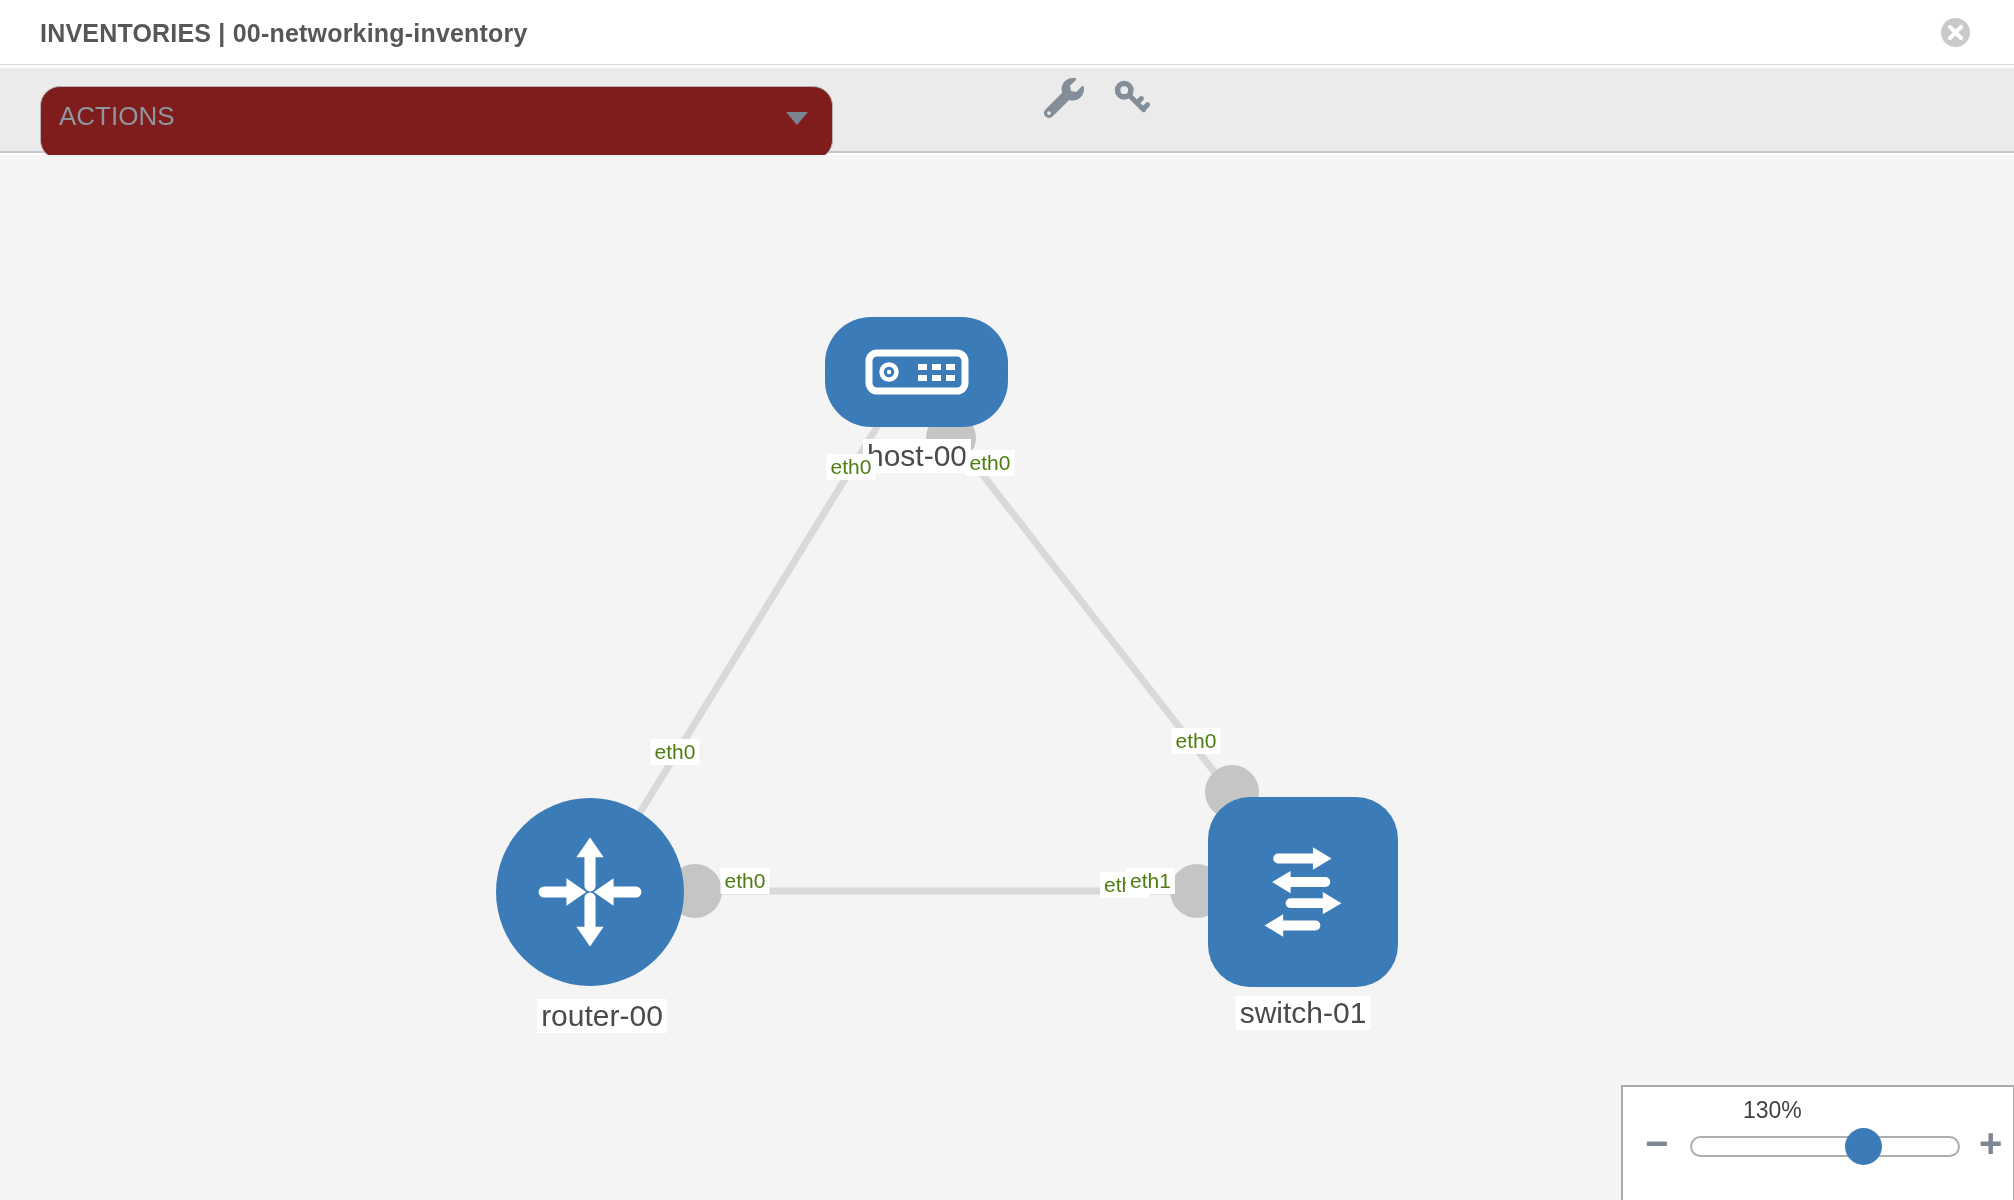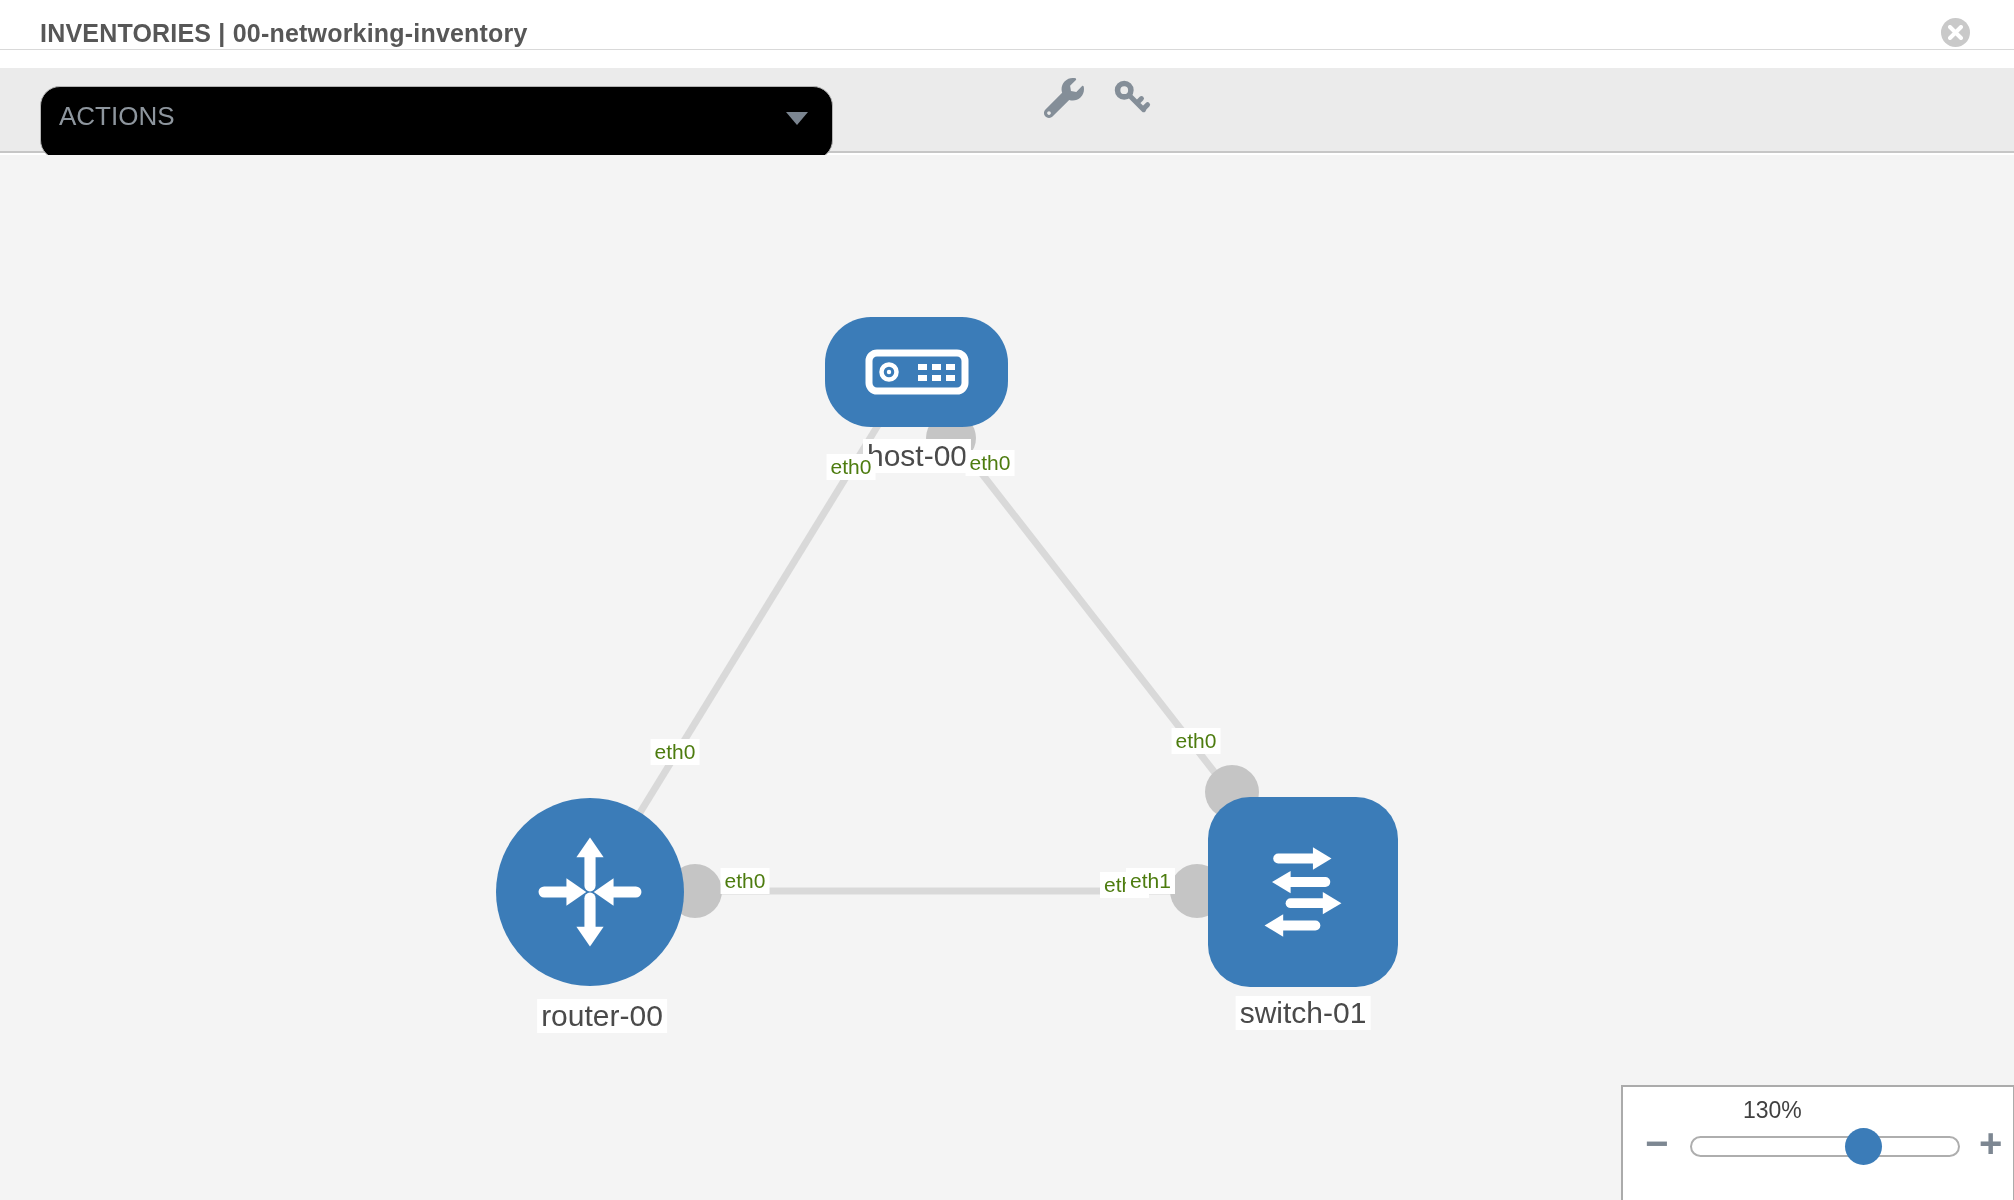--- a/index.html
+++ b/index.html
@@ -1,31 +1,31 @@
 <!DOCTYPE html>
 <html><head>
 <meta charset="utf-8">
 <style>
   * { margin:0; padding:0; box-sizing:border-box; }
   html,body { width:2014px; height:1200px; overflow:hidden;
     font-family:"Liberation Sans","DejaVu Sans",sans-serif; background:#fff; }
 
   
-  .header { position:absolute; left:0; top:0; width:2014px; height:50px;
+  .header { position:absolute; left:0; top:0; width:2014px; height:65px;
     background:#fff; border-bottom:1px solid #d9d9d9; }
   .page-title { position:absolute; left:40px; top:0; line-height:66px;
     font-size:25px; font-weight:700; color:#575757; letter-spacing:.2px; }
   .close-btn { position:absolute; left:1941px; top:18px; width:29px; height:29px;
     border-radius:50%; background:#c9c9c9; cursor:pointer; }
   .close-btn svg { position:absolute; left:7px; top:7px; }
 
   
   .toolbar { position:absolute; left:0; top:68px; width:2014px; height:85px;
     background:#ebebeb; border-bottom:2px solid #c6c6c6; }
-  .select-box { position:absolute; top:18px; height:74px; background:#000000;
+  .select-box { position:absolute; top:18px; height:74px; background:#7f1d1d;
     border:1px solid #b4b4b4; border-radius:20px; }
   .select-box .sel-label { position:absolute; left:18px; top:0; line-height:58px;
     font-size:26px; color:#8e969e; }
   .caret { position:absolute; right:24px; top:25px; width:0; height:0;
     border-left:11px solid transparent; border-right:11px solid transparent;
     border-top:13px solid #7b8590; }
   .actions-select { left:40px; width:793px; }
   .search-select { left:1178px; width:797px; }
   .tool-icon { position:absolute; top:10px; width:40px; height:40px; cursor:pointer; }
   .wrench-btn { left:1044px; }

